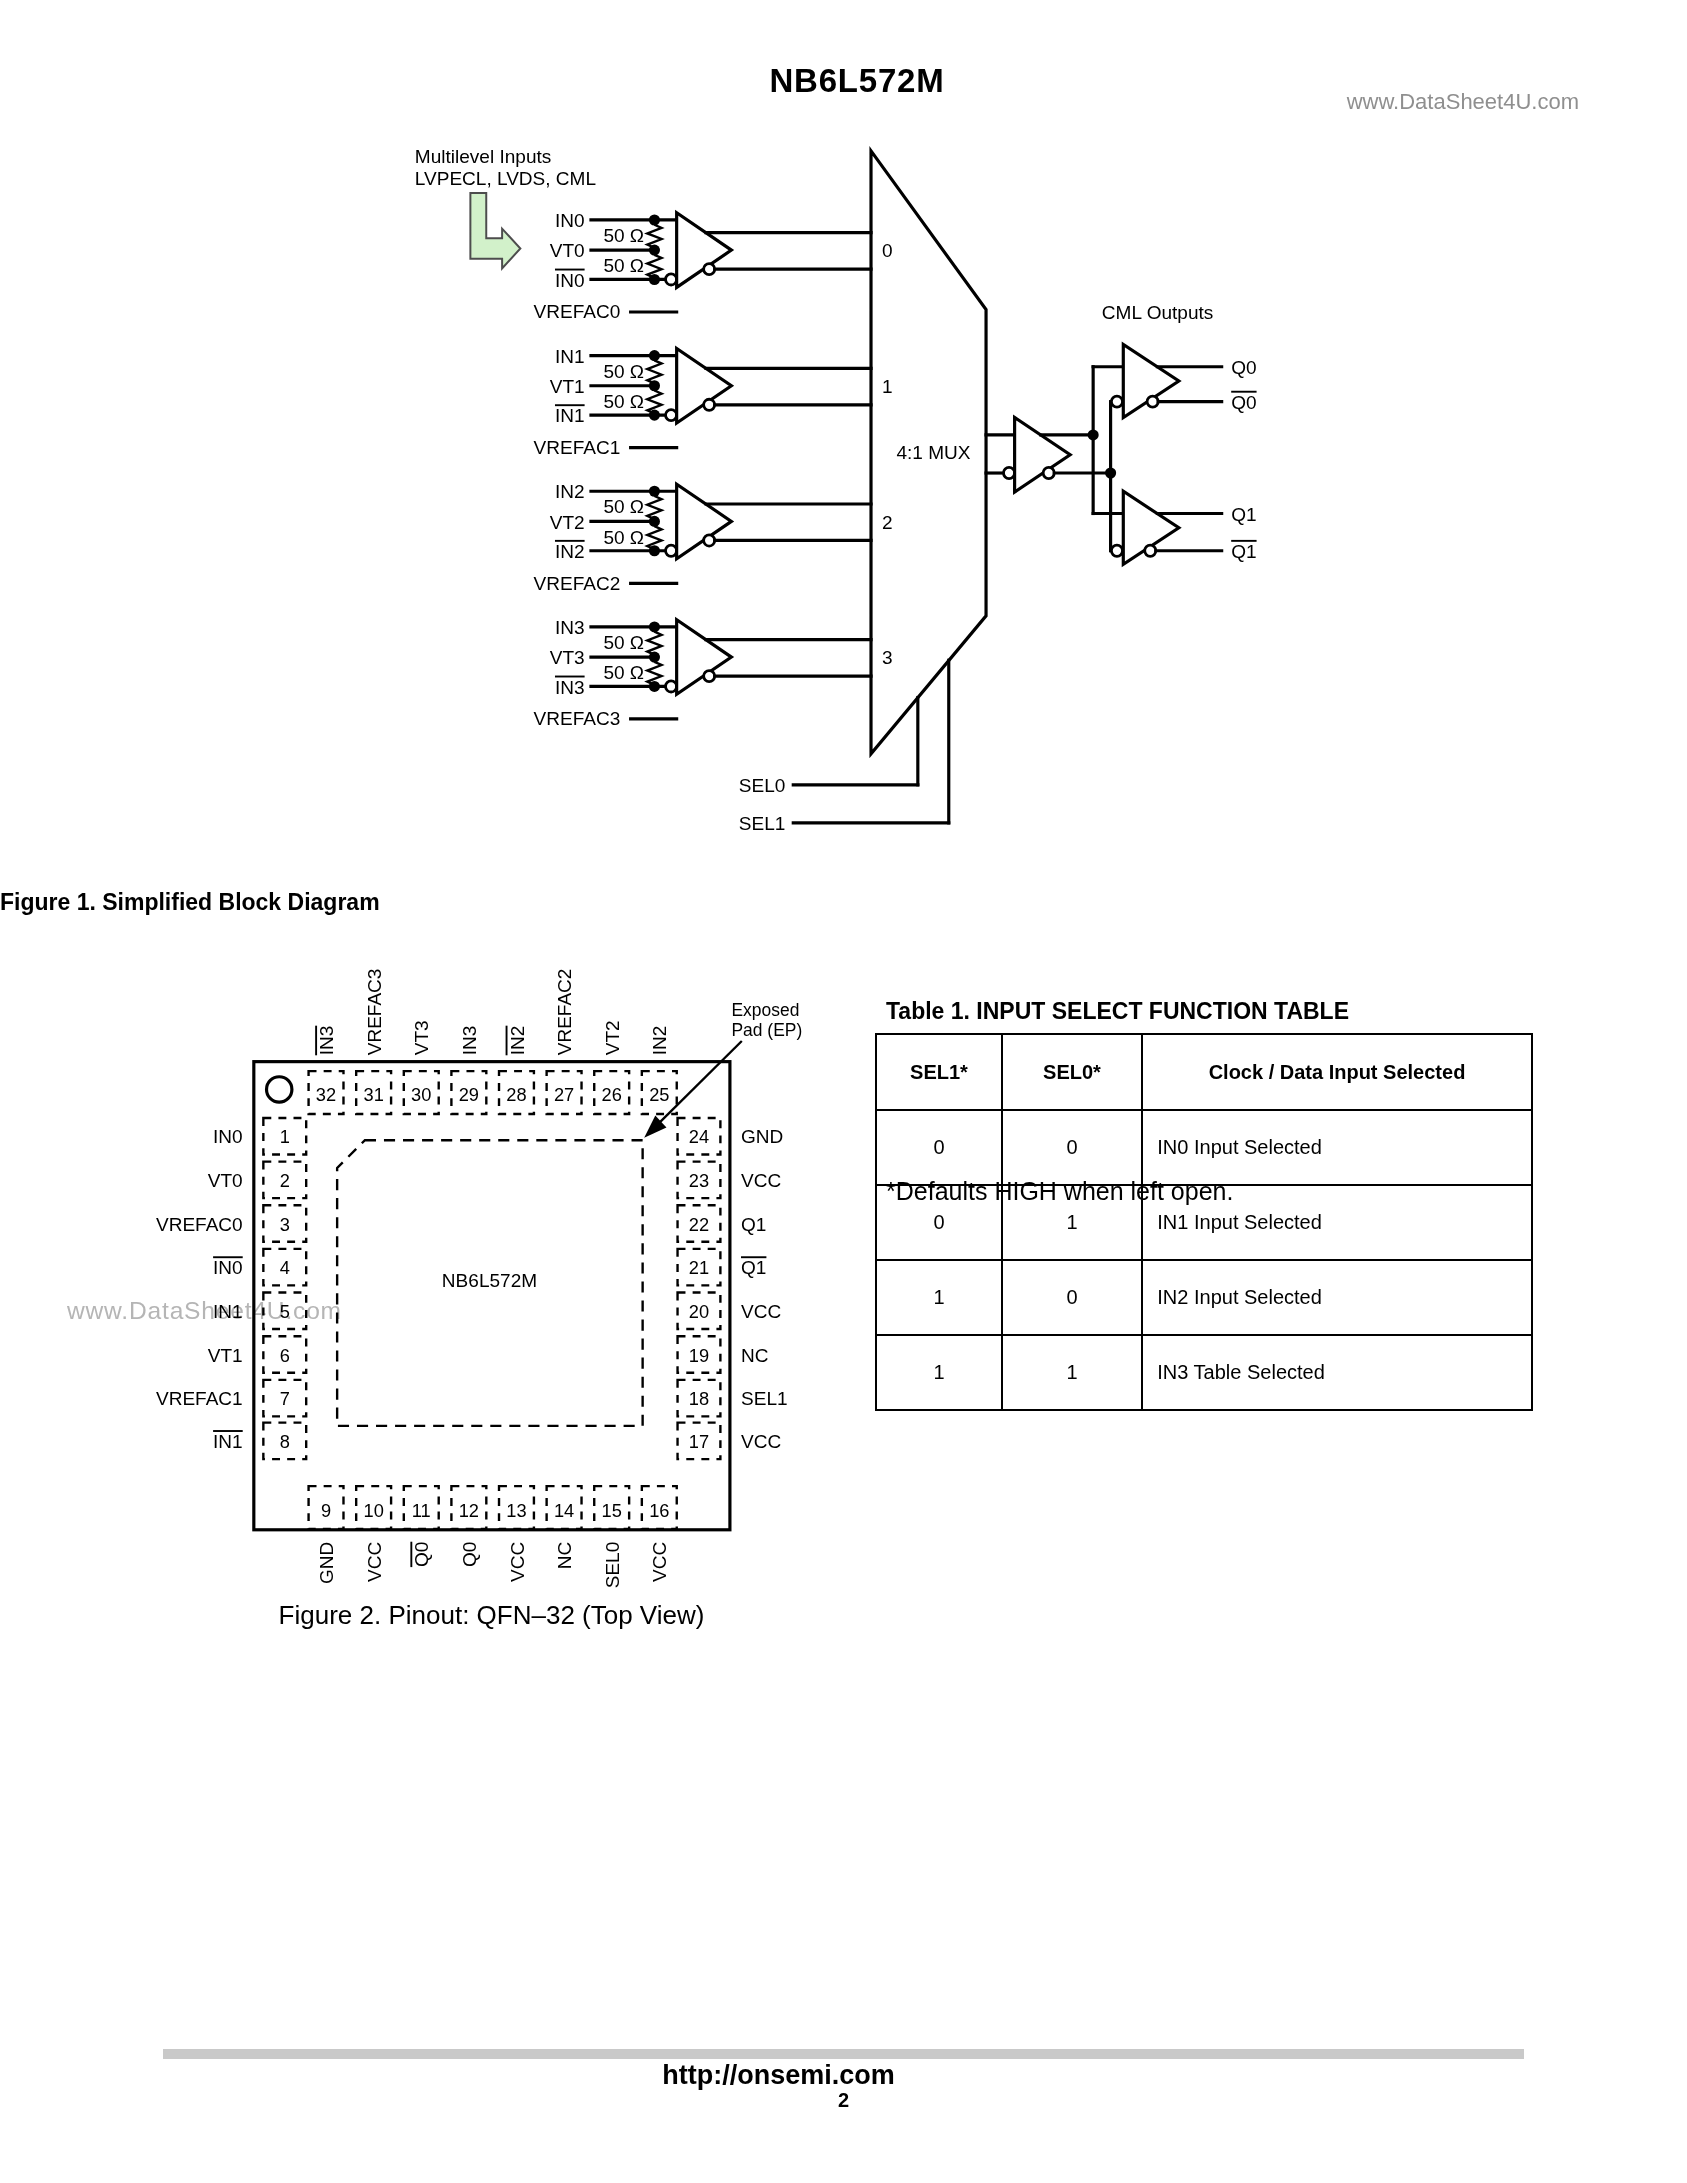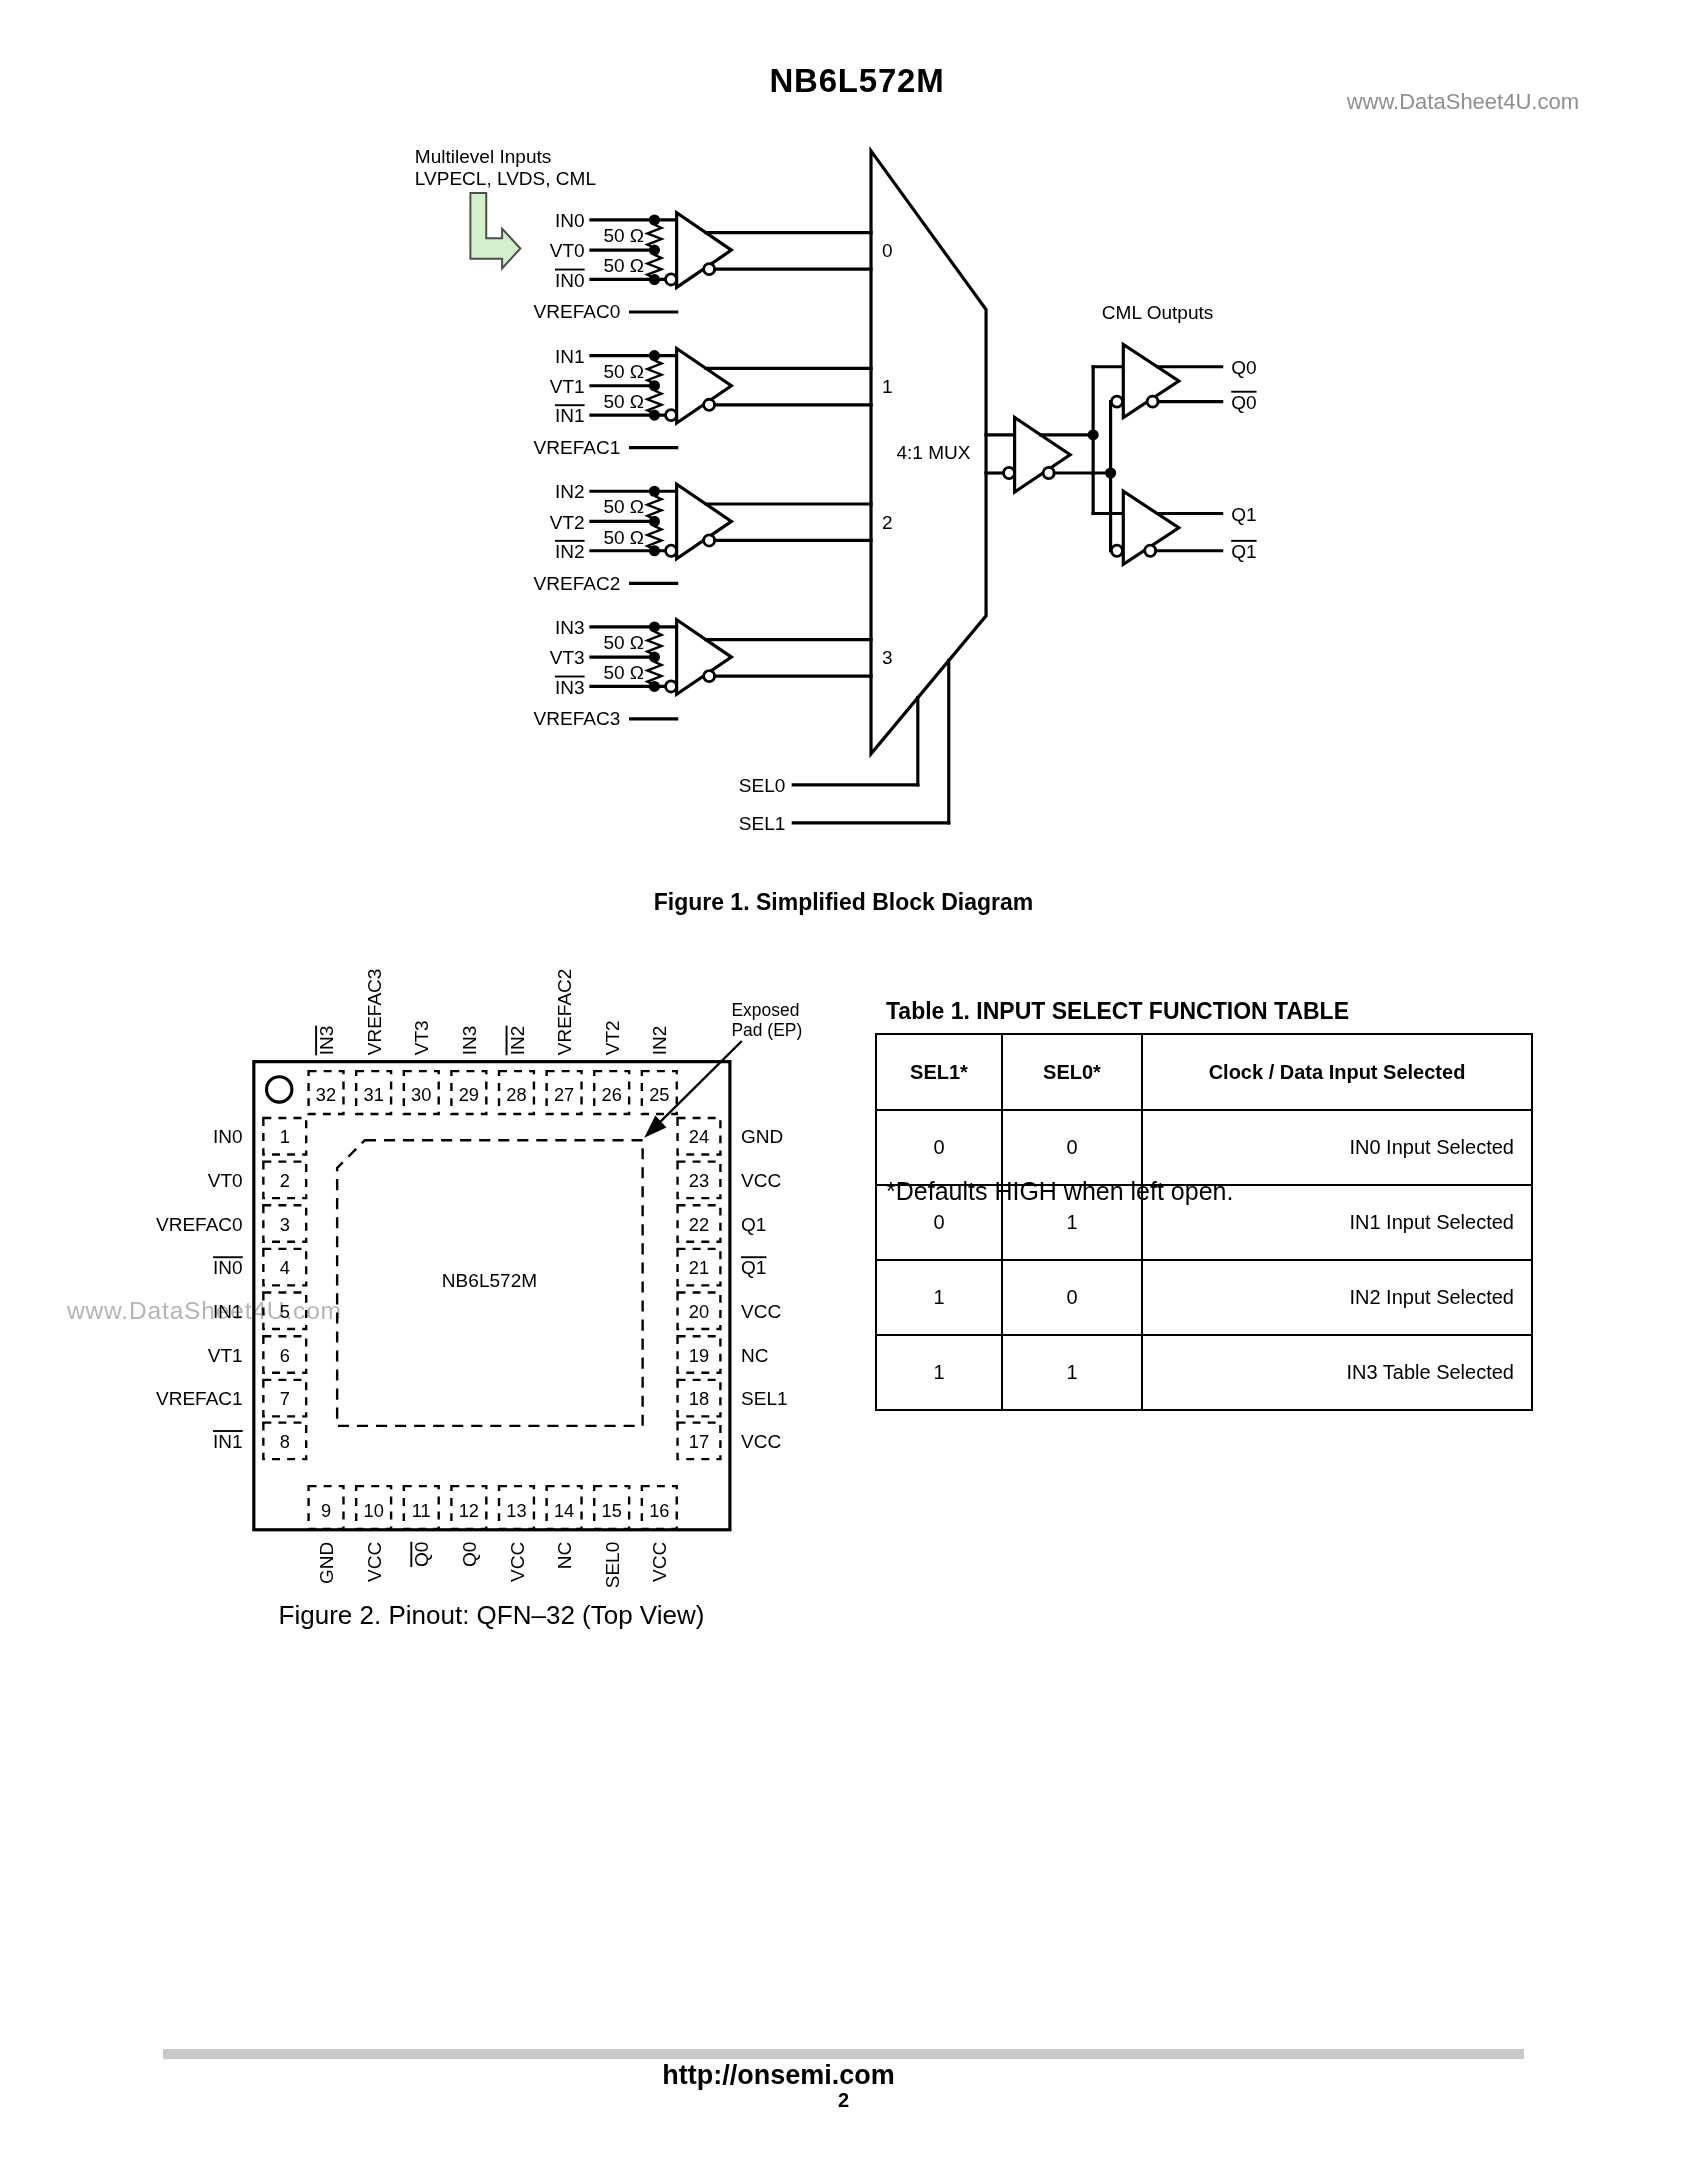--- a/index.html
+++ b/index.html
@@ -12,21 +12,21 @@
     left:0;top:62px;width:1687px;text-align:center;padding-left:27px;box-sizing:border-box;
     font-size:33px;font-weight:bold;letter-spacing:0.8px;
   }
   .hdr-watermark{
     right:108px;top:89px;font-size:22px;color:#8f8f8f;
   }
   .fig-watermark{
     left:67px;top:1297px;font-size:24.6px;color:#b5b5b5;letter-spacing:0.8px;
   }
   .fig1-caption{
-    left:0;top:889px;width:1687px;text-align:center;font-size:23px;font-weight:bold;
+    left:0;top:889px;width:1687px;font-size:23px;font-weight:bold;
   }
   .fig2-caption{
     left:190px;top:1600px;width:603px;text-align:center;font-size:26px;font-weight:normal;
   }
   svg text{font-family:"Liberation Sans",sans-serif;font-size:24px;fill:#000;}
   svg .lbl-r{text-anchor:end;}
   svg .lbl-m{text-anchor:middle;}
   svg .ovl{text-decoration:overline;}
   svg .ln{stroke:#000;stroke-width:4;fill:none;stroke-linecap:square;}
   svg .res{stroke:#000;stroke-width:3;fill:none;stroke-linejoin:miter;}
@@ -40,21 +40,21 @@
   svg .pin-num{font-size:23px;}
   svg .small{font-size:22px;}
   .tbl-title{left:886px;top:998px;font-size:23px;font-weight:bold;white-space:nowrap;}
   table.fn{
     position:absolute;left:875px;top:1033px;border-collapse:collapse;
     font-size:20px;
   }
   table.fn th,table.fn td{border:2.4px solid #000;text-align:center;padding:17px;}
   table.fn th{height:40px;font-weight:bold;}
   table.fn td{height:39px;}
-  table.fn td.c3,table.fn th.c3{text-align:right;padding-left:14.3px;}
+  table.fn td.c3,table.fn th.c3{text-align:left;padding-left:14.3px;}
   .tbl-footnote{left:886px;top:1177px;font-size:25px;}
   .footer-bar{left:163px;top:2049px;width:1361px;height:10.3px;background:#c9c9c9;}
   .footer-url{left:0;top:2060px;width:1557px;text-align:center;font-size:27px;font-weight:bold;}
   .footer-page{left:0;top:2089px;width:1687px;text-align:center;font-size:20px;font-weight:bold;}
 </style>
 </head>
 <body>
 
 <div class="abs page-title">NB6L572M</div>
 <div class="abs hdr-watermark">www.DataSheet4U.com</div>

